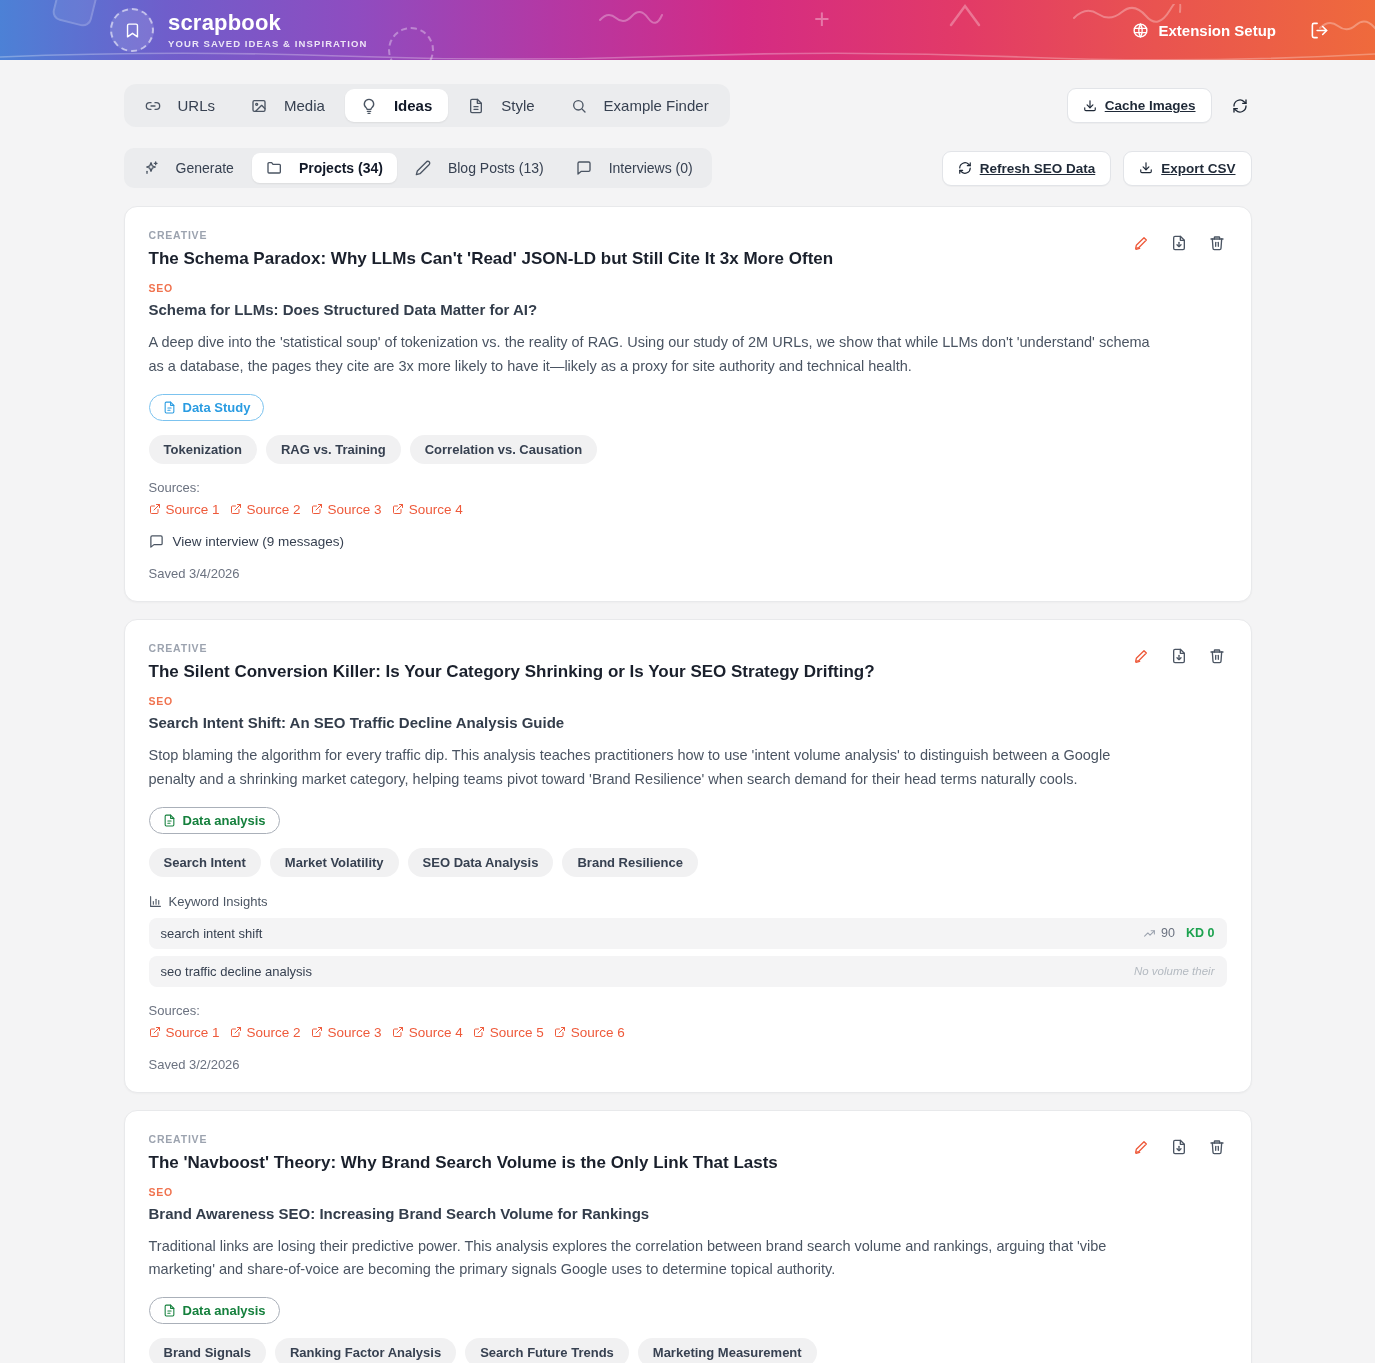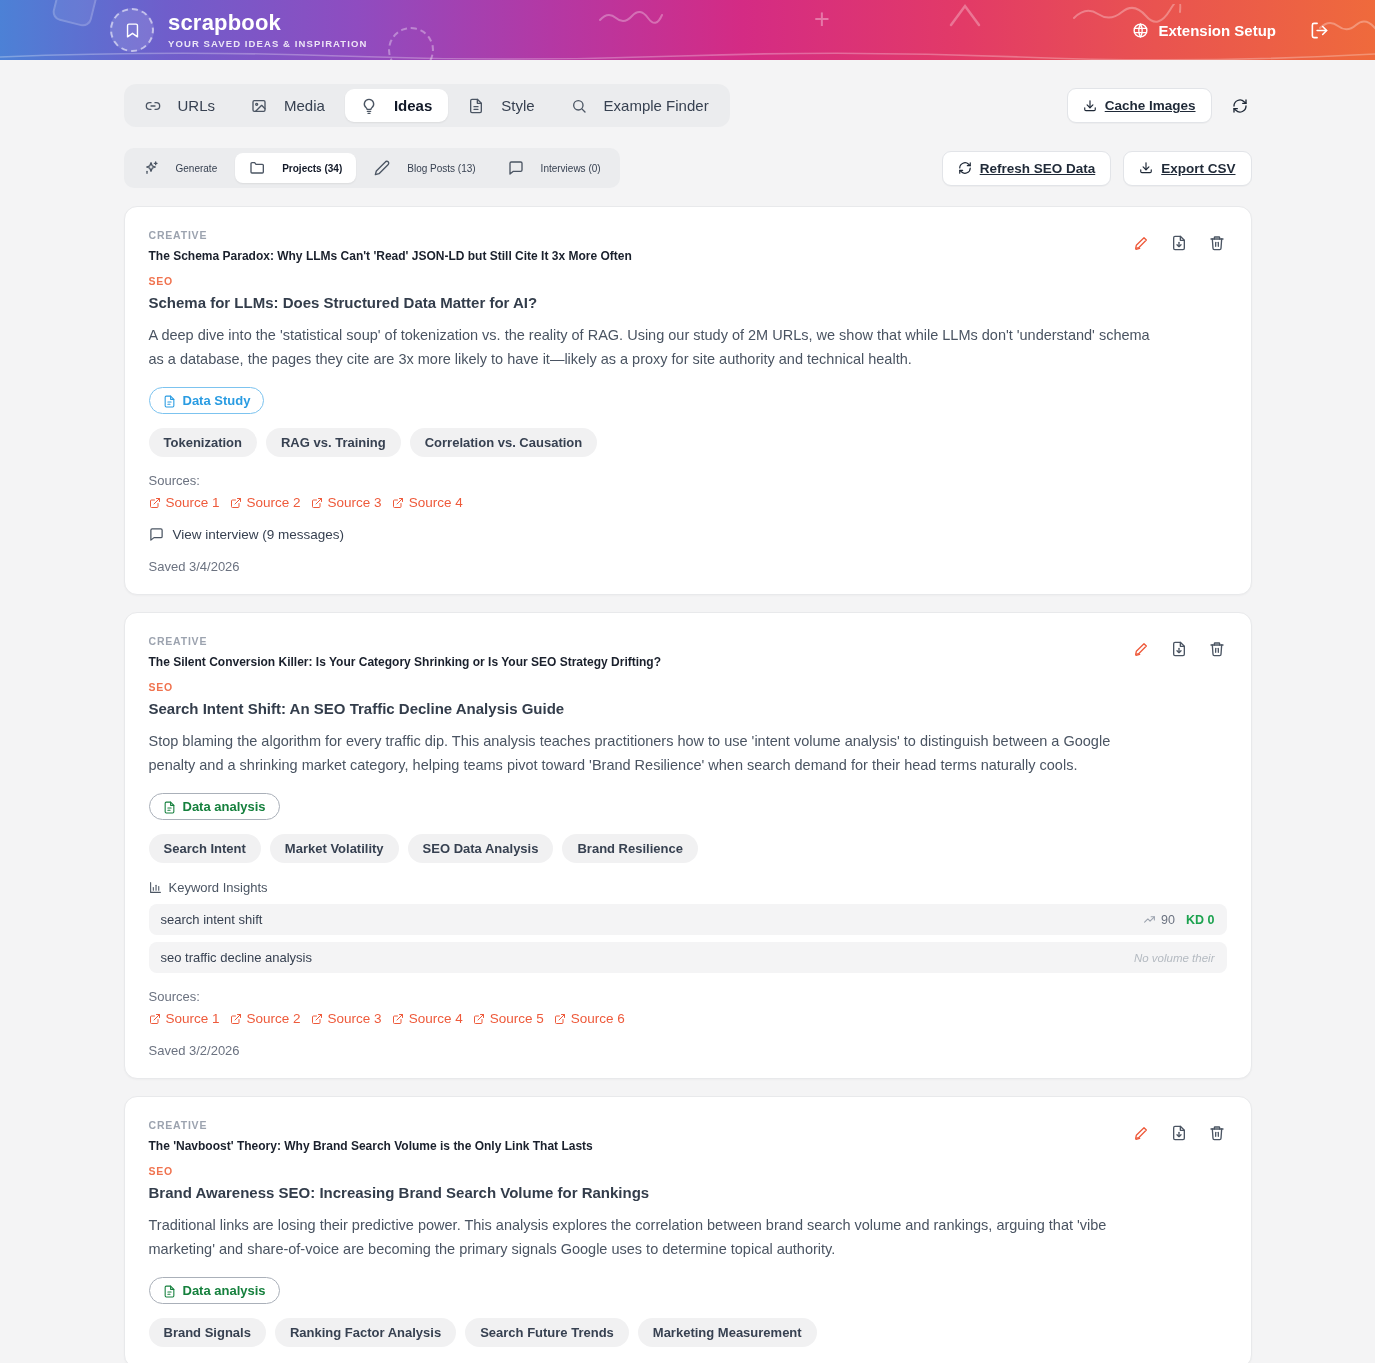--- a/index.html
+++ b/index.html
@@ -58,21 +58,21 @@
     background:#ebecee; border-radius:12px; padding:5px;
   }
   .tab {
     display:flex; align-items:center; gap:17px;
     border:none; background:transparent; cursor:pointer;
     padding:8px 16px; border-radius:9px;
     font-family:inherit; font-size:15px; color:#374151;
   }
   .tab .icon { width:16px; height:16px; color:#4b5563; }
   .tab.active { background:#fff; box-shadow:0 1px 2px rgba(0,0,0,.07); font-weight:700; color:#111827; }
-  .tab-group.small .tab { padding:7px 14px; font-size:10px; border-radius:8px; }
+  .tab-group.small .tab { padding:7px 14px; font-size:14px; border-radius:8px; }
   .tab-group.small { border-radius:10px; }
 
   .actions { display:flex; align-items:center; gap:16px; }
   .btn {
     display:flex; align-items:center; gap:8px;
     background:#fff; border:1px solid #e2e4e8; border-radius:9px;
     padding:9px 15px; font-family:inherit; font-size:13.5px; font-weight:600;
     color:#1f2937; cursor:pointer; box-shadow:0 1px 1px rgba(0,0,0,.03);text-decoration:underline;
   }
   .btn .icon { width:14px; height:14px; }
@@ -85,26 +85,26 @@
     position:relative; background:#fff; border:1px solid #e8e9eb; border-radius:13px;
     padding:22px 24px 20px; box-shadow:0 1px 2px rgba(0,0,0,.03);
   }
   .card-actions { position:absolute; top:24px; right:22px; display:flex; gap:14px; }
   .card-actions .icon-only .icon { width:16px; height:16px; }
   .card-actions .edit { color:#ee5a3b; }
   .card-actions .plain { color:#4b5563; }
 
   .kicker { font-size:10.5px; font-weight:700; letter-spacing:.8px; color:#9ca3af; text-transform:uppercase; }
   .kicker.seo { color:#f0734f; margin-top:11px; }
-  .card-title { font-size:12px; font-weight:700; color:#1a202c; margin:7px 0 0; line-height:1.35; max-width:960px; }
+  .card-title { font-size:17px; font-weight:700; color:#1a202c; margin:7px 0 0; line-height:1.35; max-width:960px; }
   .card-subtitle { font-size:15px; font-weight:700; color:#333d4b; margin-top:7px; }
   .card-desc { font-size:14.5px; color:#4a5462; line-height:1.65; margin:13px 0 0; max-width:1005px; }
 
   .format-pill {
-    display:inline-flex; align-items:flex-end; gap:7px; margin-top:15px;
+    display:inline-flex; align-items:center; gap:7px; margin-top:15px;
     border-radius:999px; padding:5px 13px; font-size:13px; font-weight:700;
     border:1px solid; background:#fff;
   }
   .format-pill .icon { width:13px; height:13px; }
   .format-pill.blue { color:#2a9ce2; border-color:#7cc3ef; }
   .format-pill.gray { color:#15803d; border-color:#aab0b9; }
 
   .tags { display:flex; flex-wrap:wrap; gap:9px; margin-top:14px; }
   .tag {
     background:#f1f1f2; border-radius:999px; padding:7px 15px;

